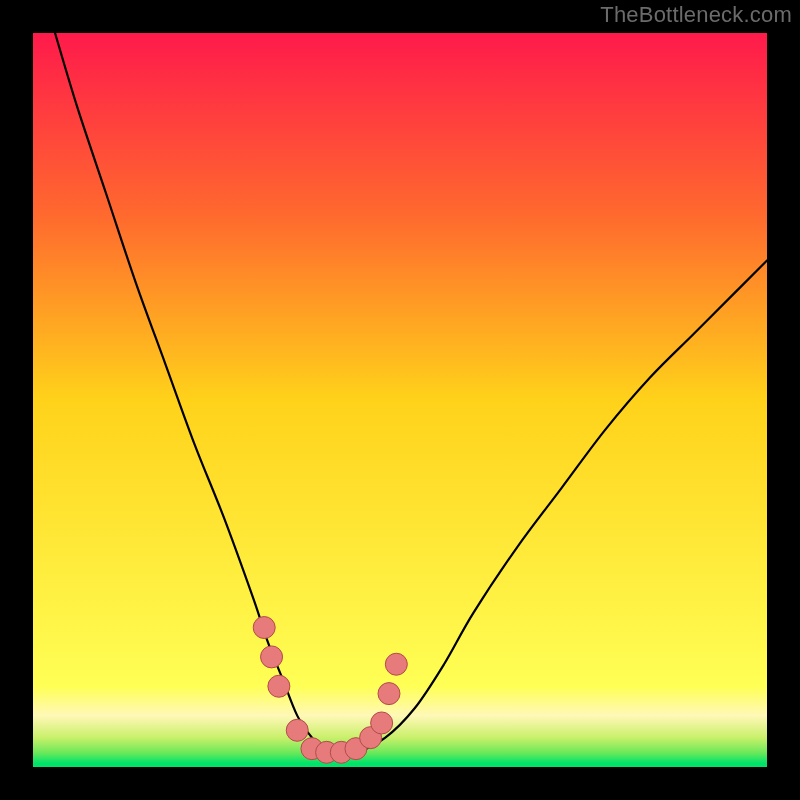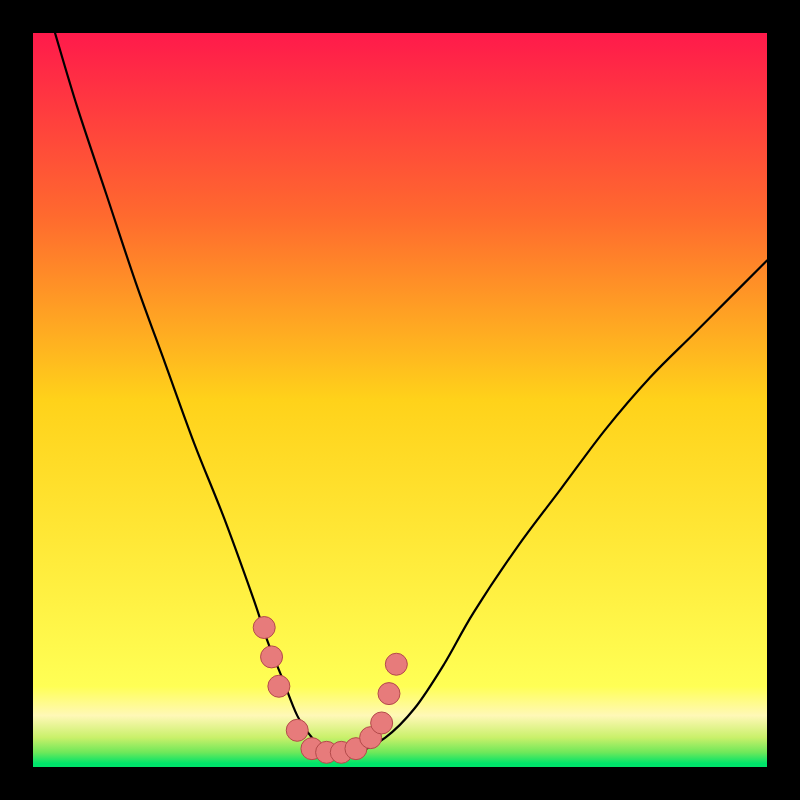--- a/index.html
+++ b/index.html
@@ -34,20 +34,21 @@
     font-size: 22px;
     letter-spacing: 0.2px;
     font-weight: 500;
   }
   svg { display: block; }
 </style>
 </head>
 <body>
 
 <div class="frame">
+  <div class="attribution">TheBottleneck.com</div>
 
   <div class="plot">
     <svg id="chart-svg" width="734" height="734" viewBox="0 0 734 734" preserveAspectRatio="none">
       <defs>
         <linearGradient id="bg-grad" x1="0" y1="0" x2="0" y2="1">
 
         <stop offset="0.00%" stop-color="#ff1a4b"></stop>
             <stop offset="25.00%" stop-color="#ff6a2e"></stop>
             <stop offset="50.00%" stop-color="#ffd21a"></stop>
             <stop offset="89.00%" stop-color="#ffff55"></stop>

